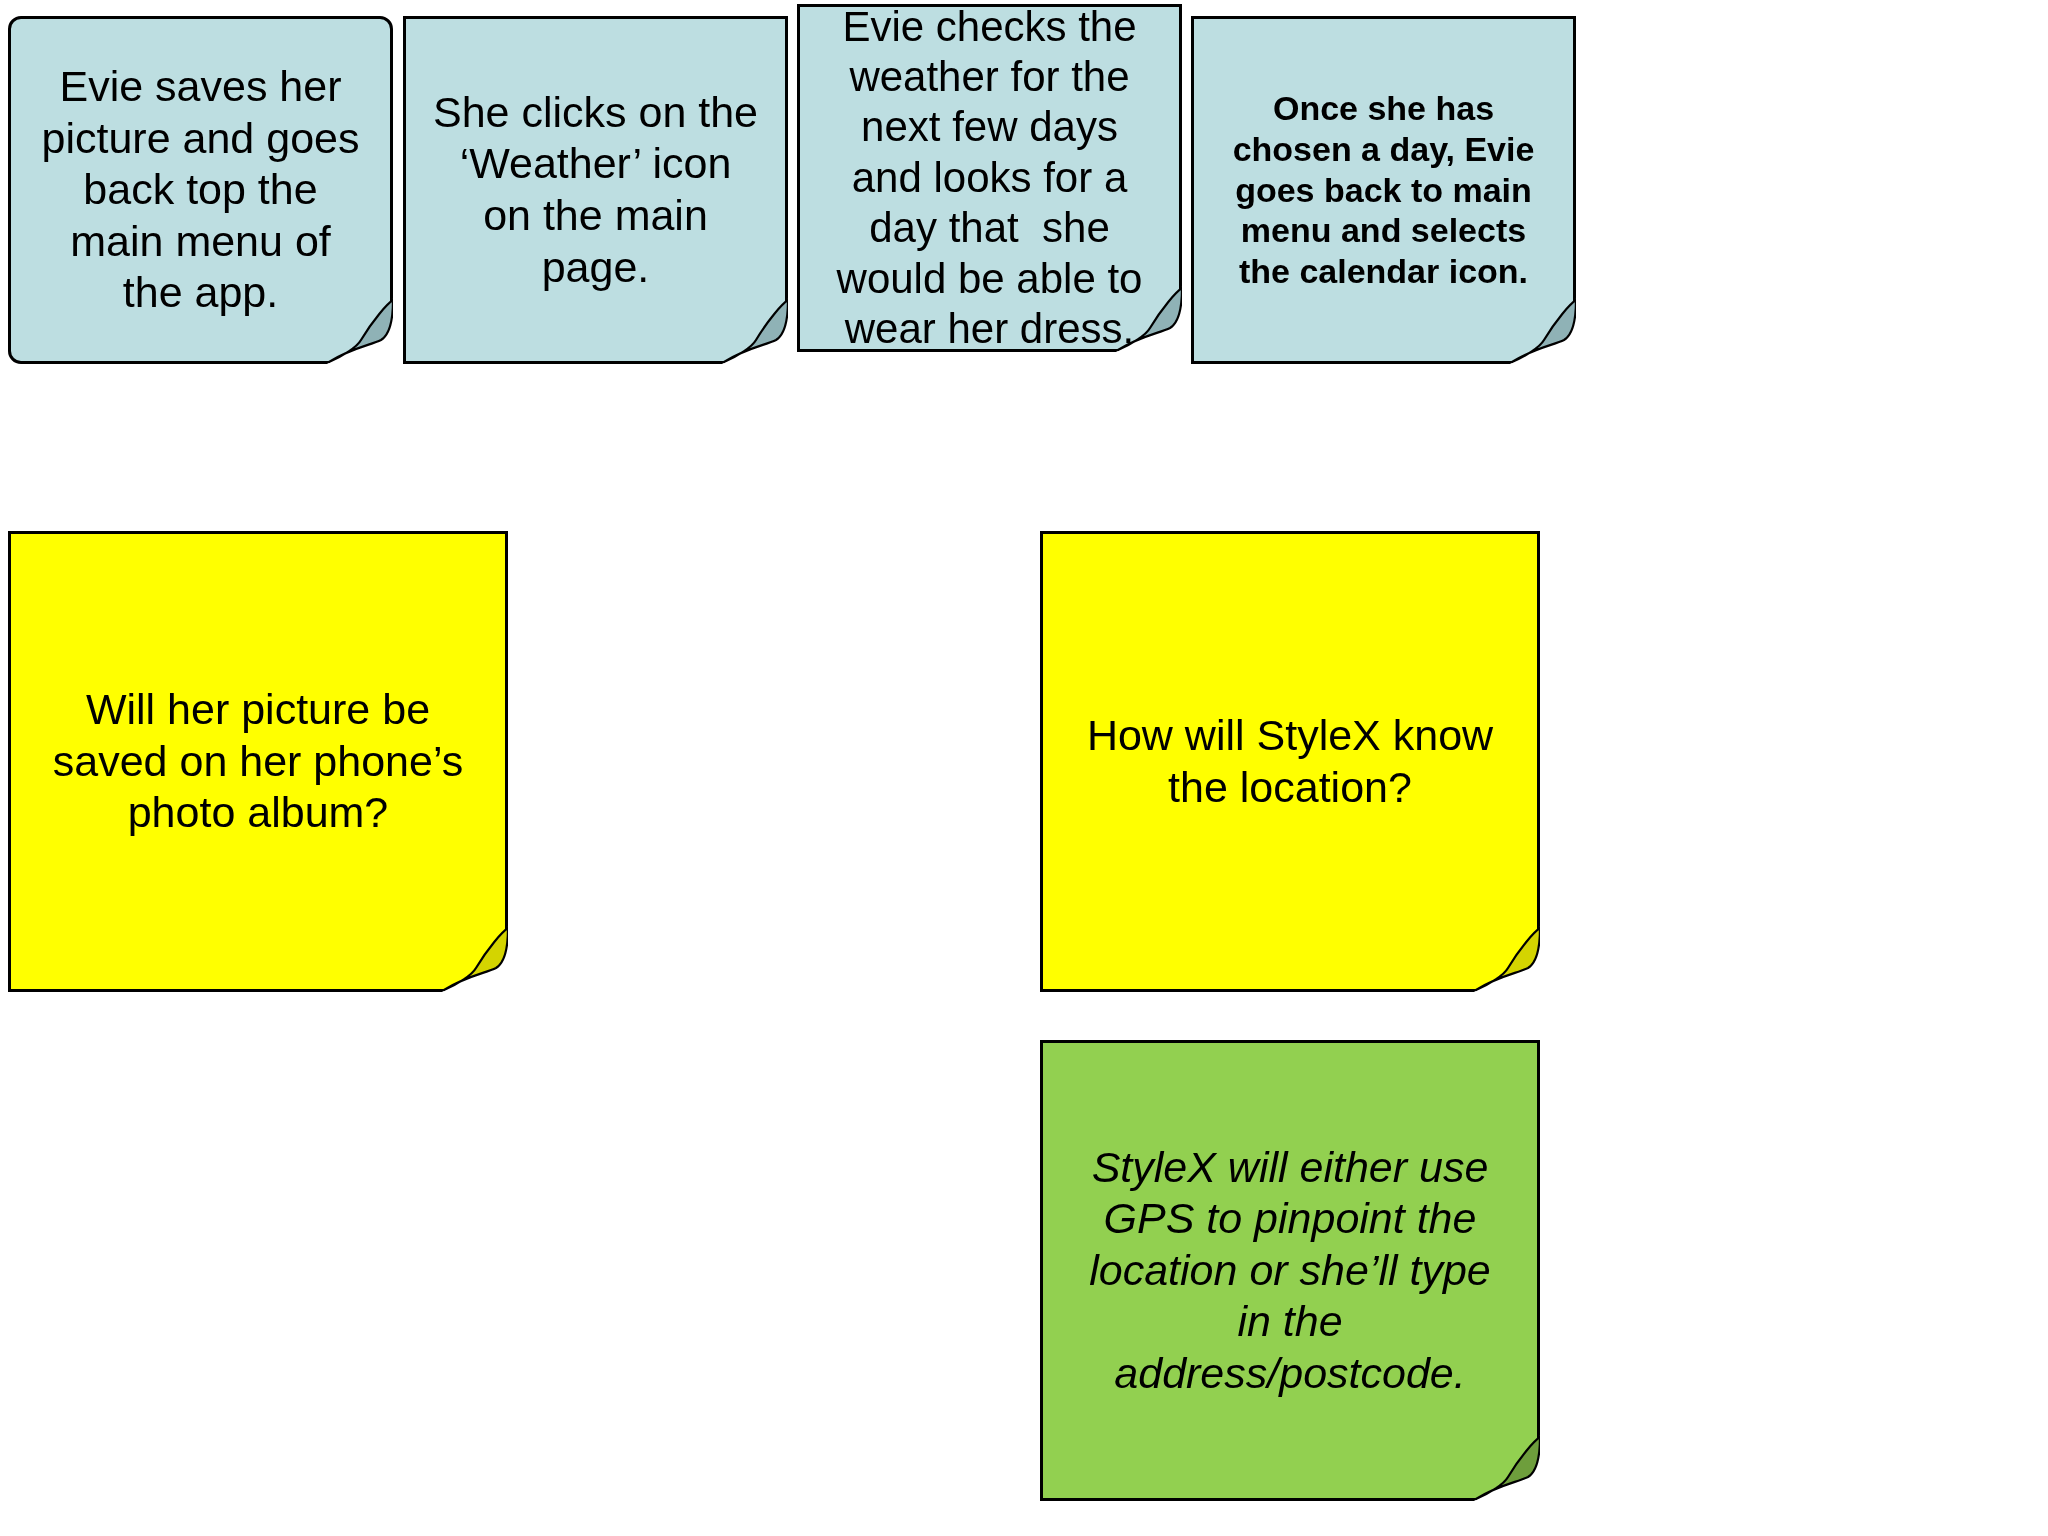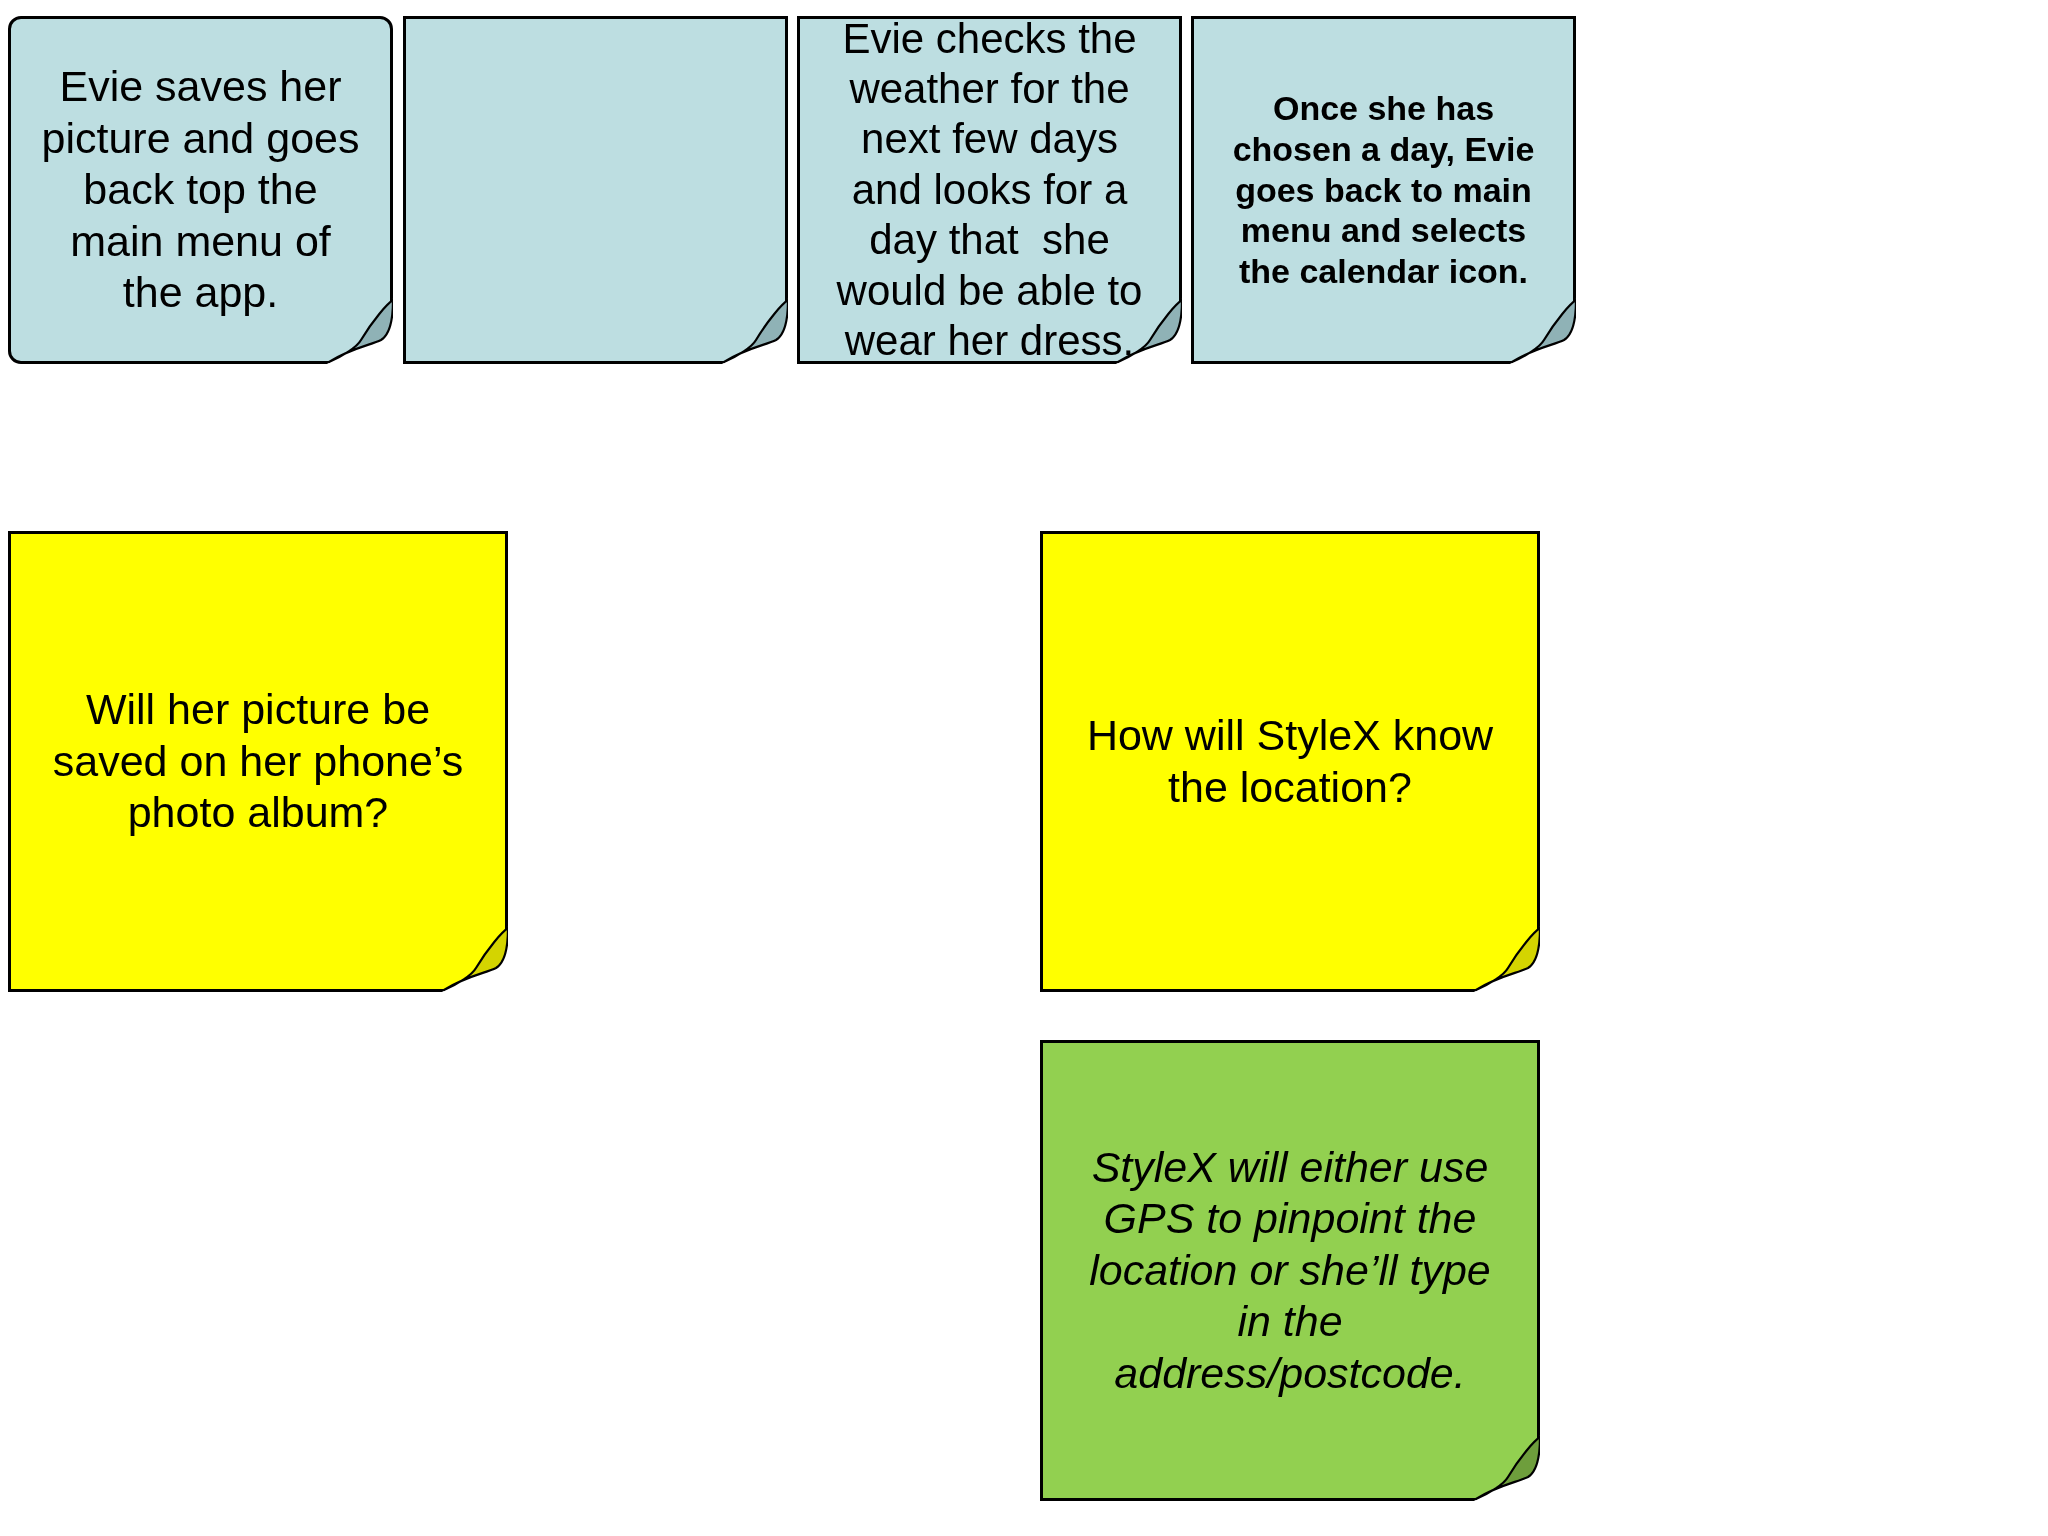--- a/index.html
+++ b/index.html
@@ -77,29 +77,30 @@
     <div class="note-text">Evie saves her picture and goes back top the main menu of the app.</div>
     <span class="fold">
       <svg viewBox="0 0 66 66" preserveAspectRatio="none">
         <path d="M66 0 C66 0 64 40 44 44 C30 47 22 52 0 66 L66 66 Z" fill="#ffffff" stroke="none"></path>
         <path d="M66 2 C60 6 46 22 34 42 C30 49 16 58 2 64 C24 50 44 47 54 42 C64 36 66 16 66 2 Z" fill="#8FB2B6" stroke="#000000" stroke-width="2.2" stroke-linejoin="round"></path>
       </svg>
     </span>
   </div>
 
   <div class="note blue row-blue note-c2" style="left:403px; top:16px; width:385px; height:348px;">
+    <div class="note-text">She clicks on the ‘Weather’ icon on the main page.</div>
     <span class="fold">
       <svg viewBox="0 0 66 66" preserveAspectRatio="none">
         <path d="M66 0 C66 0 64 40 44 44 C30 47 22 52 0 66 L66 66 Z" fill="#ffffff" stroke="none"></path>
         <path d="M66 2 C60 6 46 22 34 42 C30 49 16 58 2 64 C24 50 44 47 54 42 C64 36 66 16 66 2 Z" fill="#8FB2B6" stroke="#000000" stroke-width="2.2" stroke-linejoin="round"></path>
       </svg>
     </span>
   </div>
 
-  <div class="note blue row-blue note-c3" style="left:797px; top:16px; width:385px; height:348px;">
+  <div class="note blue row-blue note-c3" style="left:797px; top:4px; width:385px; height:348px;">
     <div class="note-text">Evie checks the weather for the next few days and looks for a day that  she would be able to wear her dress.</div>
     <span class="fold">
       <svg viewBox="0 0 66 66" preserveAspectRatio="none">
         <path d="M66 0 C66 0 64 40 44 44 C30 47 22 52 0 66 L66 66 Z" fill="#ffffff" stroke="none"></path>
         <path d="M66 2 C60 6 46 22 34 42 C30 49 16 58 2 64 C24 50 44 47 54 42 C64 36 66 16 66 2 Z" fill="#8FB2B6" stroke="#000000" stroke-width="2.2" stroke-linejoin="round"></path>
       </svg>
     </span>
   </div>
 
   <div class="note blue row-blue note-c4" style="left:1191px; top:16px; width:385px; height:348px;">

